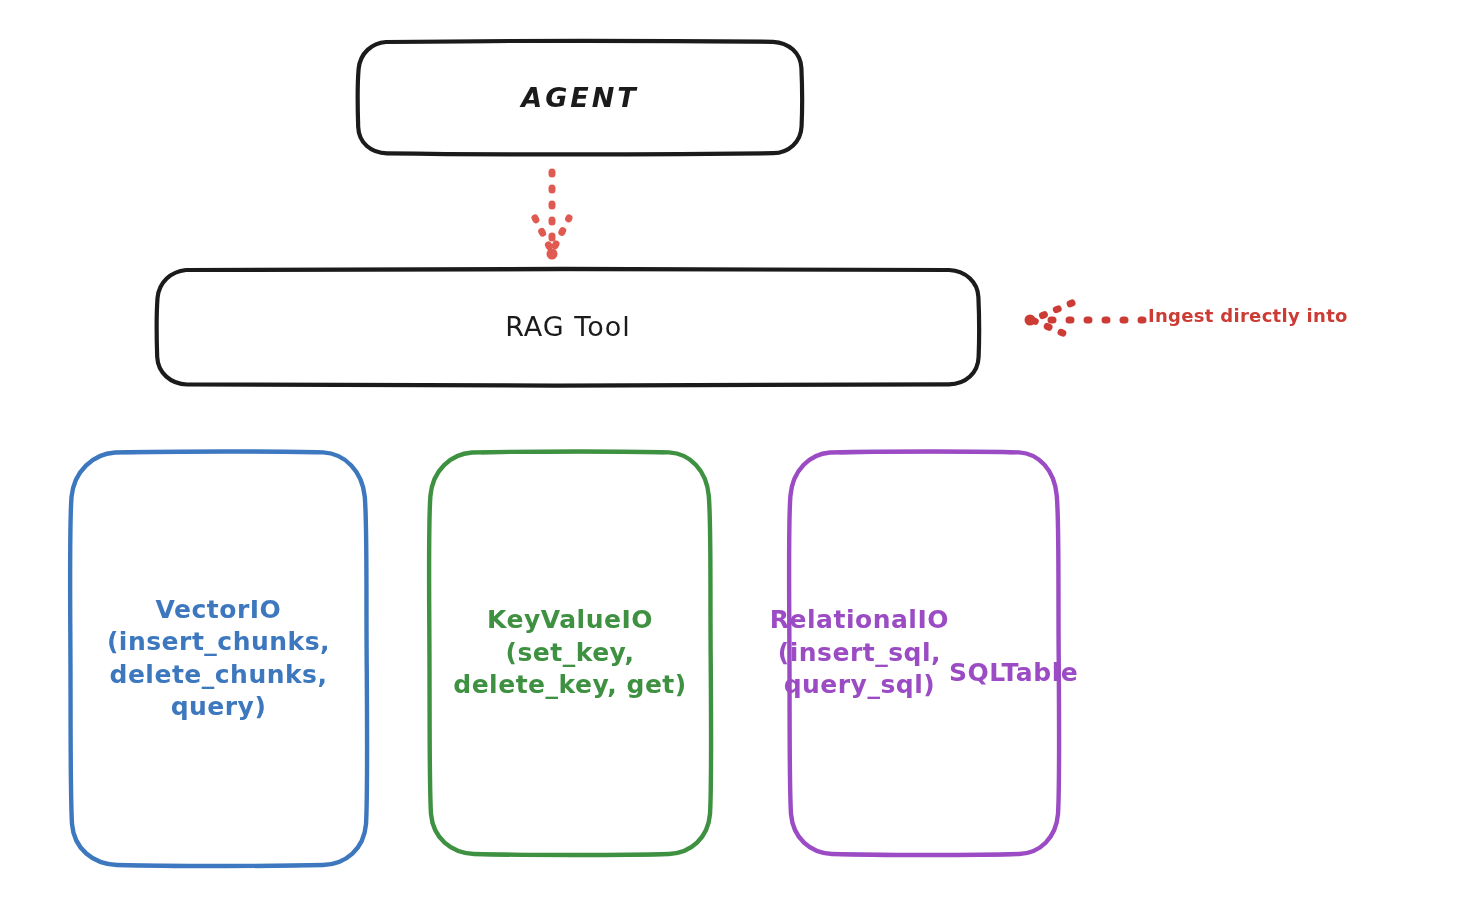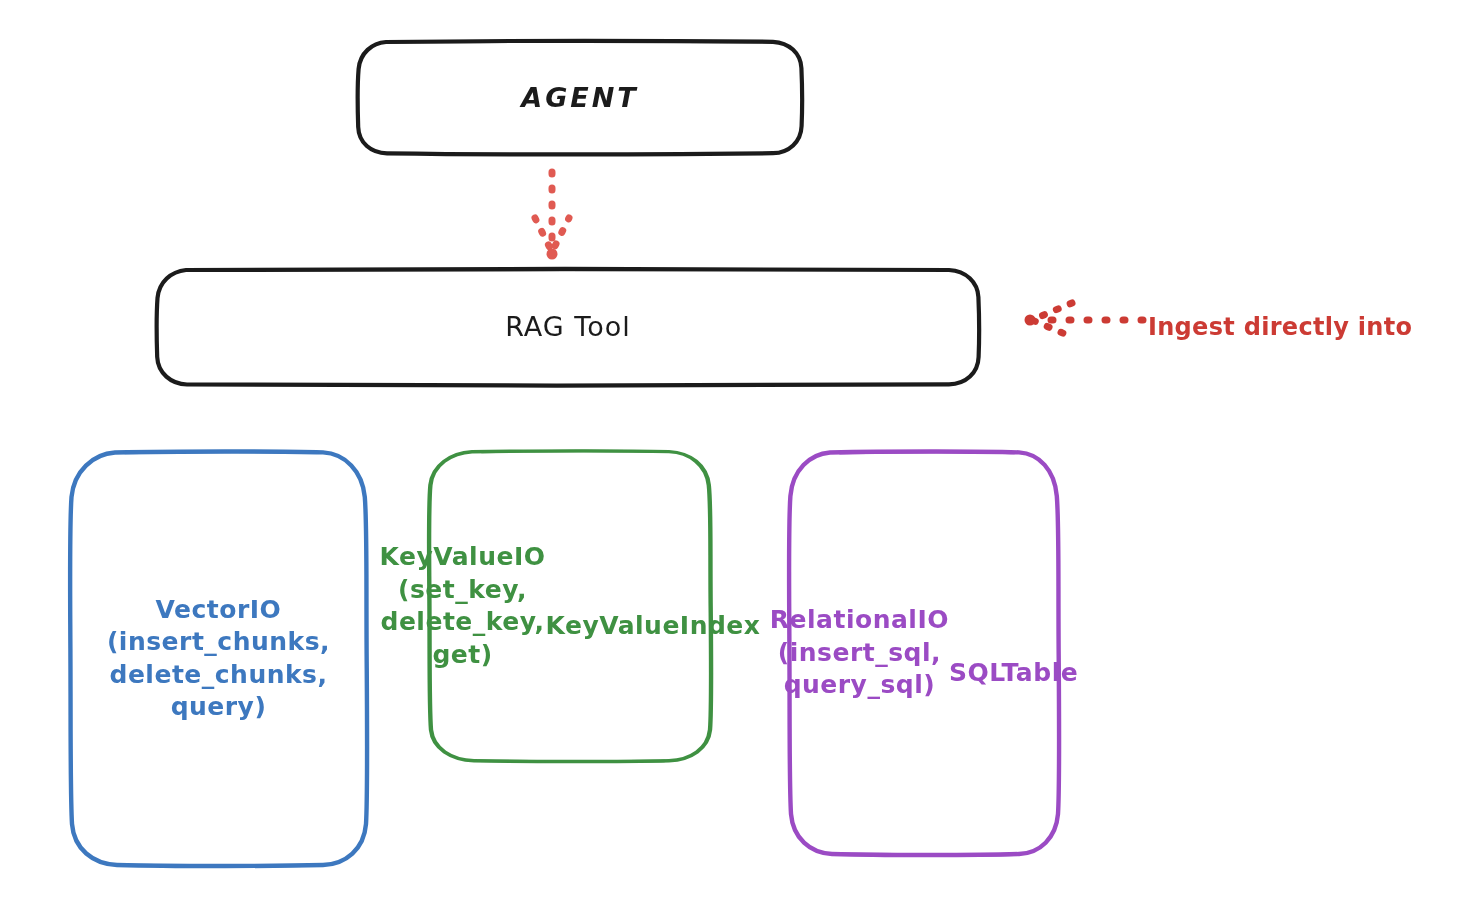--- a/index.html
+++ b/index.html
@@ -94,21 +94,21 @@
     top: 449px;
     width: 303px;
     height: 419px;
   }
   #vectorio-node .node-label { color: #3d78bf; }
 
   #keyvalueio-node {
     left: 426px;
     top: 449px;
     width: 288px;
-    height: 314px;
+    height: 408px;
   }
   #keyvalueio-node .node-label { color: #3f9142; }
 
   #relationalio-node {
     left: 786px;
     top: 449px;
     width: 276px;
     height: 408px;
   }
   #relationalio-node .node-label { color: #9b4bc4; }
@@ -125,21 +125,21 @@
   }
 
   
   #ingest-annotation {
     position: absolute;
     left: 1148px;
     top: 281px;
     width: 330px;
     font-family: "DejaVu Sans", sans-serif;
     font-weight: 700;
-    font-size: 24px;
+    font-size: 18px;
     line-height: 1.30;
     color: #cc3b34;
     white-space: pre-line;
     text-align: left;
     letter-spacing: 0.3px;
   }
   #ingest-annotation .line-2 {
     display: block;
     padding-left: 14px;
   }
@@ -193,21 +193,20 @@
                C3.8,278 3.2,336 5,365 C7,389 25,404 48,405
                C105,406.5 200,406.2 243,405 C265,404.2 282,389 284,365
                C285.8,336 285.2,278 284.6,195 C284.2,118 285,74 282.8,47
                C280.6,21 264,4.6 243,3.4 C200,2 104,2.2 46,3.5 Z" fill="#ffffff" stroke="#3f9142" stroke-width="4.4" stroke-linecap="round" stroke-linejoin="round"></path>
       <path d="M56,3.8 C132,2.2 204,2.6 238,3.6" fill="none" stroke="#3f9142" stroke-width="3.4" stroke-linecap="round" opacity="0.9"></path>
       <path d="M53,405 C132,406.4 204,406.2 238,405.2" fill="none" stroke="#3f9142" stroke-width="3.4" stroke-linecap="round" opacity="0.9"></path>
     </svg>
     <div class="node-label primary">KeyValueIO
 (set_key,
 delete_key, get)</div>
-    <div class="node-label secondary">KeyValueIndex</div>
   </div>
 
   <div class="node store-node" id="relationalio-node">
     <svg class="node-svg" viewBox="0 0 276 408" preserveAspectRatio="none">
       <path d="M44,3.5 C24,5 6.5,21 4.4,47 C2.4,74 3,118 3.4,195
                C3.8,278 3.2,336 5,365 C7,389 24,404 46,405
                C100,406.5 192,406.2 233,405 C254,404.2 270,389 272,365
                C273.8,336 273.2,278 272.6,195 C272.2,118 273,74 270.8,47
                C268.6,21 253,4.6 233,3.4 C192,2 100,2.2 44,3.5 Z" fill="#ffffff" stroke="#9b4bc4" stroke-width="4.4" stroke-linecap="round" stroke-linejoin="round"></path>
       <path d="M54,3.8 C126,2.2 196,2.6 228,3.6" fill="none" stroke="#9b4bc4" stroke-width="3.4" stroke-linecap="round" opacity="0.9"></path>

